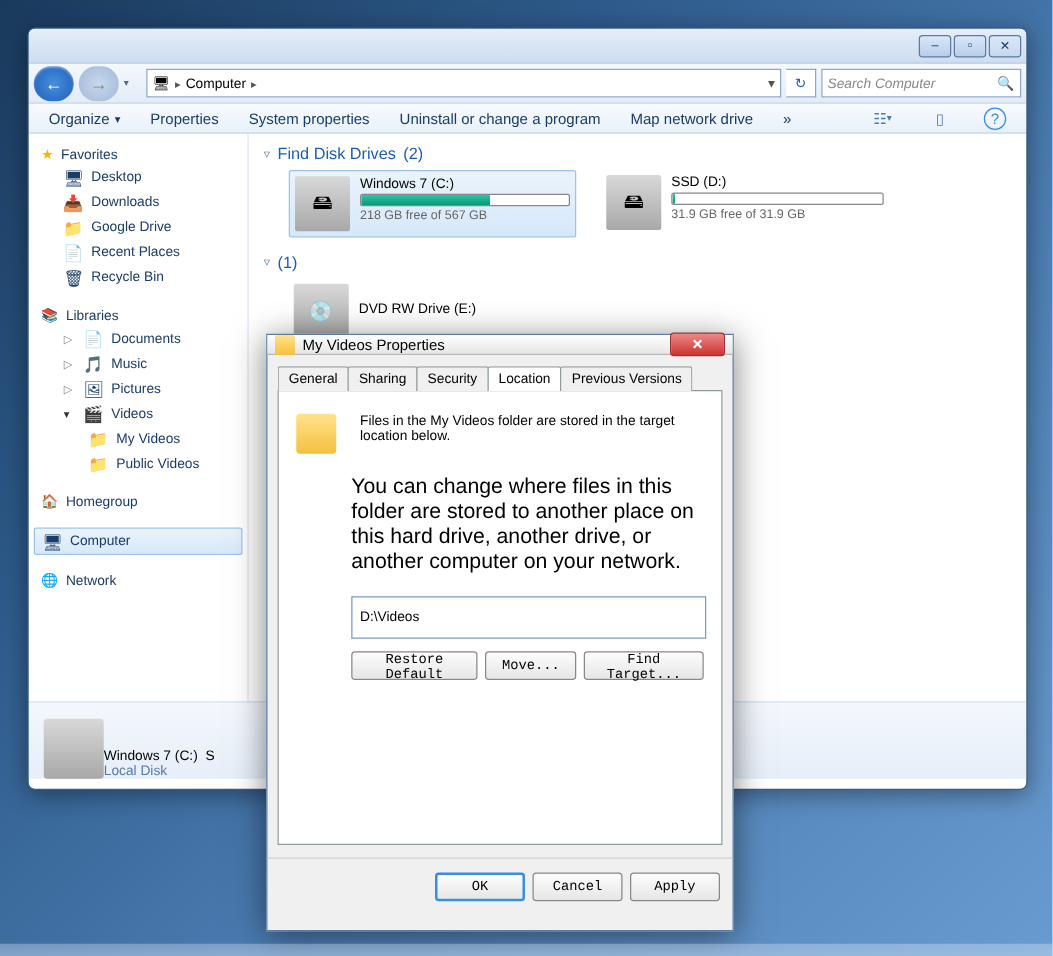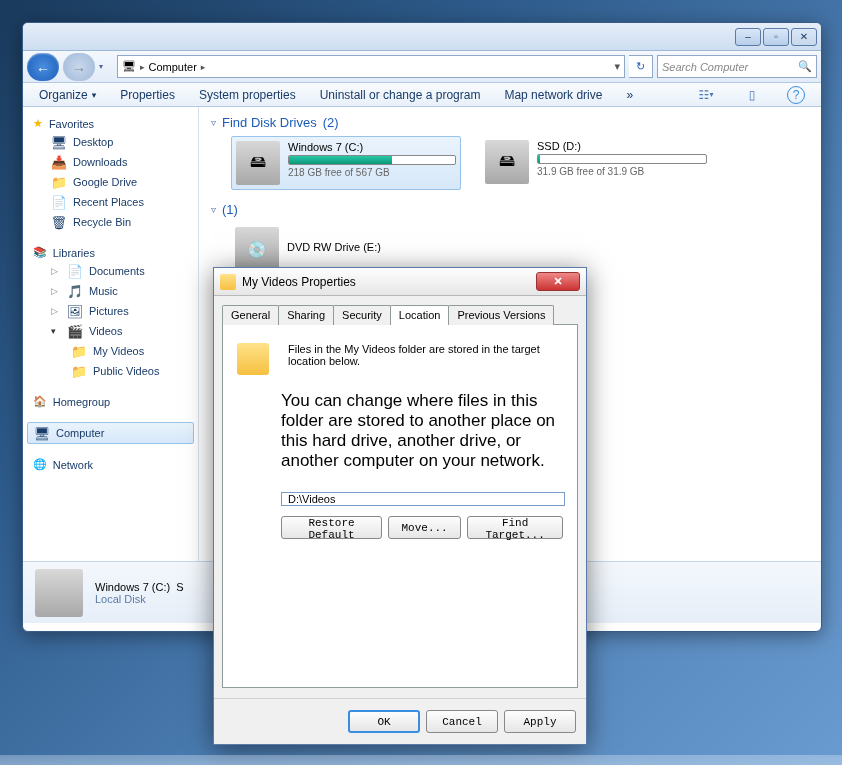--- a/index.html
+++ b/index.html
@@ -47,40 +47,40 @@
 .drive-row { display: flex; gap: 20px; margin-bottom: 12px; margin-left: 20px; }
 .drive-item { display: flex; gap: 8px; padding: 4px; border-radius: 2px; width: 230px; }
 .drive-item.selected { background: linear-gradient(#eaf3fc, #d6e8f9); border: 1px solid #9ac3ec; }
 .drive-icon { width: 44px; height: 44px; background: linear-gradient(#d8d8d8, #a8a8a8); border-radius: 2px; display: flex; align-items: center; justify-content: center; }
 .drive-info { flex: 1; font-size: 11px; }
 .drive-name { color: #000; margin-bottom: 2px; }
 .drive-bar { height: 10px; border: 1px solid #888; background: #fff; border-radius: 2px; overflow: hidden; margin-bottom: 2px; }
 .drive-fill { height: 100%; background: linear-gradient(#28c8a8, #0a9878); }
 .drive-free { color: #666; font-size: 10px; }
 
-.status-bar { height: 62px; background: linear-gradient(#f4f8fd, #e6eef8); border-top: 1px solid #c8d8ec; display: flex; align-items: center; padding: 0 12px; gap: 12px; }
+.status-bar { height: 62px; background: linear-gradient(#f4f8fd, #e6eef8); border-top: 1px solid #c8d8ec; display: flex; align-items: flex-end; padding: 0 12px; }
 .status-icon { width: 48px; height: 48px; background: linear-gradient(#d8d8d8, #a8a8a8); border-radius: 3px; }
 .status-text { font-size: 11px; }
 .status-title { color: #000; }
 .status-sub { color: #5a7ba8; }
 
 
 .props-dialog { position: absolute; left: 213px; top: 267px; width: 374px; height: 478px; background: #f0f0f0; border: 1px solid #5a7ba8; box-shadow: 0 4px 25px rgba(0,0,0,0.5); }
-.props-title { height: 28px; background: linear-gradient(#fefefe, #e6e6e6); border-bottom: 1px solid #b8b8b8; display: flex; align-items: center; padding: 0 6px; font-size: 12px; }
+.props-title { height: 16px; background: linear-gradient(#fefefe, #e6e6e6); border-bottom: 1px solid #b8b8b8; display: flex; align-items: center; padding: 0 6px; font-size: 12px; }
 .props-title .icon { width: 16px; height: 16px; background: linear-gradient(#ffe28a, #f5c040); border-radius: 2px; margin-right: 6px; }
 .props-close { margin-left: auto; width: 44px; height: 19px; background: linear-gradient(#e88, #c33); border: 1px solid #933; border-radius: 3px; color: #fff; display: flex; align-items: center; justify-content: center; font-size: 11px; font-weight: bold; cursor: pointer; }
 .props-body { padding: 8px; height: calc(100% - 28px - 46px); }
 .props-tabs { display: flex; position: relative; top: 1px; z-index: 2; }
 .props-tab { padding: 3px 8px; font-size: 11px; border: 1px solid #919b9c; border-bottom: none; background: #f0f0f0; margin-right: -1px; border-radius: 2px 2px 0 0; cursor: pointer; }
 .props-tab.active { background: #fff; padding-bottom: 4px; position: relative; z-index: 3; }
 .props-panel { border: 1px solid #919b9c; background: #fff; padding: 18px 14px; height: calc(100% - 22px); }
 .props-intro { display: flex; gap: 19px; align-items: flex-start; font-size: 11px; margin-bottom: 16px; }
 .props-intro .folder-icon { width: 32px; height: 32px; background: linear-gradient(#ffe28a, #f5c040); border-radius: 3px; flex-shrink: 0; }
 .props-desc { font-size: 17px; margin-left: 44px; margin-bottom: 18px; }
-.props-input { width: 284px; height: 14px; border: 1px solid #7a9bc8; padding: 0 6px; font-size: 11px; margin-left: 44px; margin-bottom: 10px; background: #fff; }
+.props-input { width: 284px; height: 34px; border: 1px solid #7a9bc8; padding: 0 6px; font-size: 11px; margin-left: 44px; margin-bottom: 10px; background: #fff; }
 .props-btns-row { display: flex; gap: 6px; margin-left: 44px; }
 .props-btn { height: 23px; padding: 0 10px; border: 1px solid #888; background: linear-gradient(#fdfdfd, #e6e6e6); font-size: 11px; border-radius: 3px; cursor: pointer; font-family: Liberation Mono, monospace; }
 .props-footer { height: 46px; border-top: 1px solid #d0d0d0; display: flex; align-items: center; justify-content: flex-end; padding: 0 10px; gap: 6px; }
 .props-footer .props-btn { width: 72px; }
 .props-footer .props-btn.primary { border: 2px solid #3a8ee0; }
 
 
 .taskbar { position: absolute; bottom: 0; left: 0; right: 0; height: 10px; background: linear-gradient(rgba(240,248,255,0.3), rgba(200,220,240,0.5)); }
 </style>
 </head>

